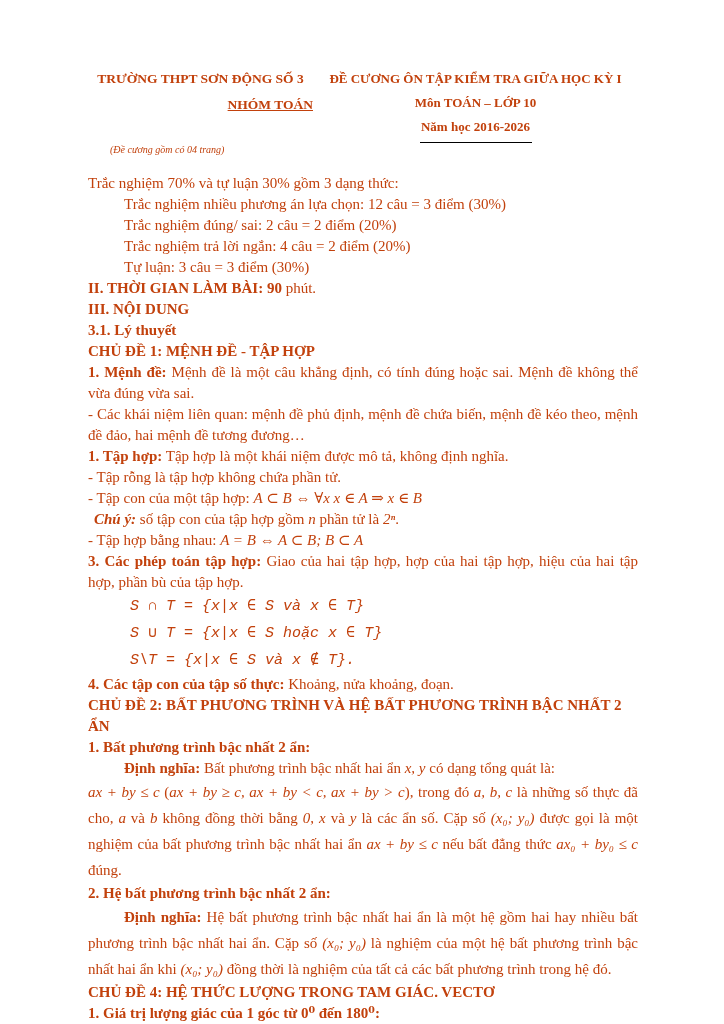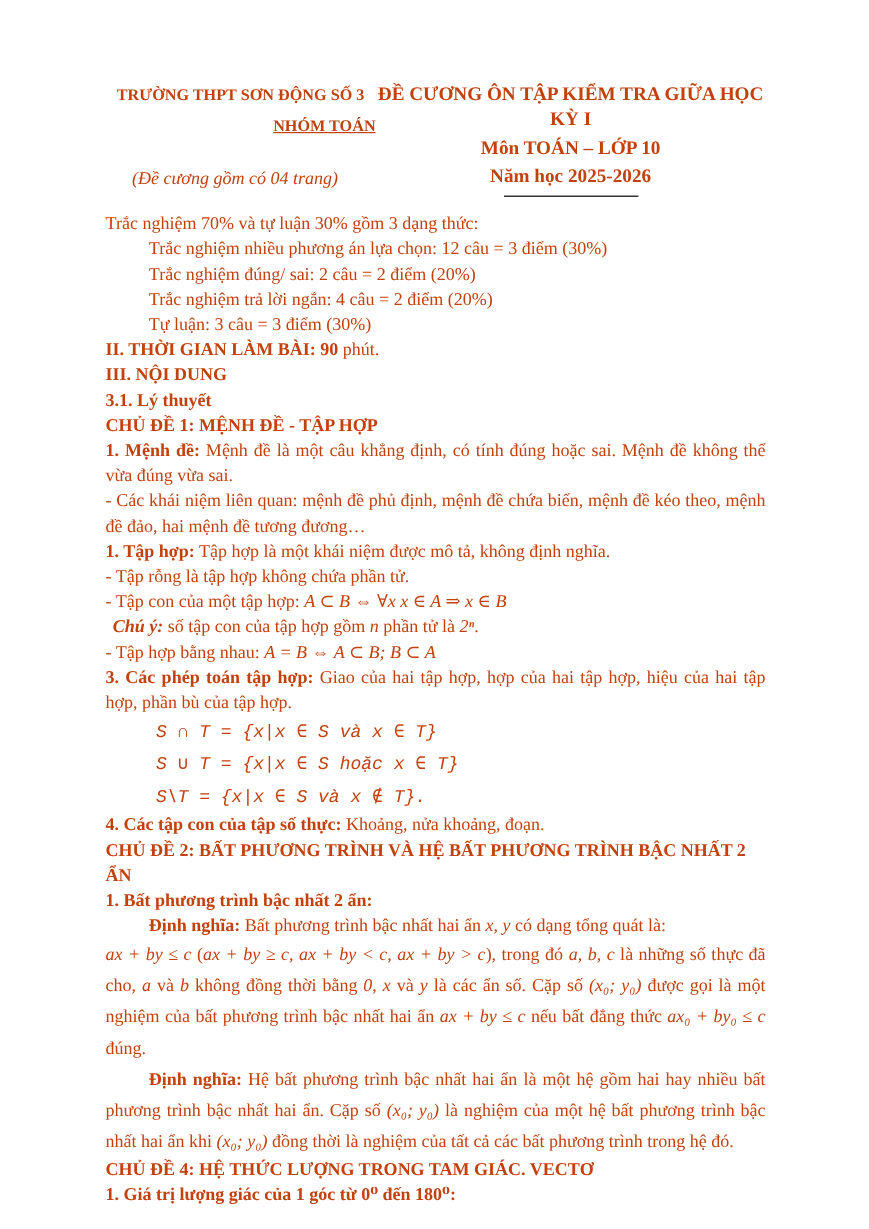--- a/index.html
+++ b/index.html
@@ -12,22 +12,22 @@
     padding: 52px 86px 30px 88px;
     box-sizing: border-box;
     overflow: hidden;
     margin-top: 16px;
   }
   .header { display: flex; }
   .header-left { width: 225px; text-align: center; }
   .header-right { flex: 1; text-align: center; }
   .school { font-weight: bold; font-size: 13.5px; }
   .group  { font-weight: bold; font-size: 13.5px; text-decoration: underline; margin-top: 5px; text-align: right; }
-  .pages-note { font-style: italic; font-size: 15px; margin-top: 24px; text-align: left; padding-left: 22px; }
-  .title1, .title2, .title3 { font-weight: bold; font-size: 16px; }
+  .pages-note { font-style: italic; font-size: 10px; margin-top: 24px; text-align: left; padding-left: 22px; }
+  .title1, .title2, .title3 { font-weight: bold; font-size: 13px; }
   .title2, .title3 { margin-top: 3px; }
   .title-rule { width: 112px; border-bottom: 1.5px solid #000; margin: 5px auto 0; height: 0; }
   .doc-body { margin-top: 13px; }
   p { margin: 0; }
   .h { font-weight: bold; }
   .indent { padding-left: 36px; }
   .note { padding-left: 6px; }
   .j { text-align: justify; }
   .tindent { text-indent: 36px; }
   .formula { padding-left: 42px; font-style: italic; line-height: 27px; font-family: Liberation Mono, monospace; }
@@ -43,21 +43,21 @@
 
   <div class="header">
     <div class="header-left">
       <div class="school">TRƯỜNG THPT SƠN ĐỘNG SỐ 3</div>
       <div class="group">NHÓM TOÁN</div>
       <div class="pages-note">(Đề cương gồm có 04 trang)</div>
     </div>
     <div class="header-right">
       <div class="title1">ĐỀ CƯƠNG ÔN TẬP KIỂM TRA GIỮA HỌC KỲ I</div>
       <div class="title2">Môn TOÁN – LỚP 10</div>
-      <div class="title3">Năm học 2025-2026</div>
+      <div class="title3">Năm học 2016-2026</div>
       <div class="title-rule"></div>
     </div>
   </div>
 
   <div class="doc-body">
     <p>Trắc nghiệm 70% và tự luận 30% gồm 3 dạng thức:</p>
     <p class="indent">Trắc nghiệm nhiều phương án lựa chọn: 12 câu = 3 điểm (30%)</p>
     <p class="indent">Trắc nghiệm đúng/ sai: 2 câu = 2 điểm (20%)</p>
     <p class="indent">Trắc nghiệm trả lời ngắn: 4 câu = 2 điểm (20%)</p>
     <p class="indent">Tự luận: 3 câu = 3 điểm (30%)</p>
@@ -76,20 +76,21 @@
     <p class="j"><span class="seg-b">3. Các phép toán tập hợp:</span><span> Giao của hai tập hợp, hợp của hai tập hợp, hiệu của hai tập hợp, phần bù của tập hợp.</span></p>
     <p class="formula">S ∩ T = {x|x ∈ S và x ∈ T}</p>
     <p class="formula">S ∪ T = {x|x ∈ S hoặc x ∈ T}</p>
     <p class="formula">S\T = {x|x ∈ S và x ∉ T}.</p>
     <p><span class="seg-b">4. Các tập con của tập số thực:</span><span> Khoảng, nửa khoảng, đoạn.</span></p>
 
     <p class="h">CHỦ ĐỀ 2: BẤT PHƯƠNG TRÌNH VÀ HỆ BẤT PHƯƠNG TRÌNH BẬC NHẤT 2 ẨN</p>
     <p class="h">1. Bất phương trình bậc nhất 2 ẩn:</p>
     <p class="tindent j"><span class="seg-b">Định nghĩa:</span><span> Bất phương trình bậc nhất hai ẩn </span><span class="seg-m">x, y</span><span> có dạng tổng quát là:</span></p>
     <p class="j mathp"><span class="seg-m">ax + by ≤ c</span><span> (</span><span class="seg-m">ax + by ≥ c, ax + by &lt; c, ax + by &gt; c</span><span>), trong đó </span><span class="seg-m">a, b, c</span><span> là những số thực đã cho, </span><span class="seg-m">a</span><span> và </span><span class="seg-m">b</span><span> không đồng thời bằng </span><span class="seg-m">0</span><span>, </span><span class="seg-m">x</span><span> và </span><span class="seg-m">y</span><span> là các ẩn số. Cặp số </span><span class="seg-m">(x₀; y₀)</span><span> được gọi là một nghiệm của bất phương trình bậc nhất hai ẩn </span><span class="seg-m">ax + by ≤ c</span><span> nếu bất đẳng thức </span><span class="seg-m">ax₀ + by₀ ≤ c</span><span> đúng.</span></p>
+    <p class="h">2. Hệ bất phương trình bậc nhất 2 ẩn:</p>
     <p class="tindent j mathp"><span class="seg-b">Định nghĩa:</span><span> Hệ bất phương trình bậc nhất hai ẩn là một hệ gồm hai hay nhiều bất phương trình bậc nhất hai ẩn. Cặp số </span><span class="seg-m">(x₀; y₀)</span><span> là nghiệm của một hệ bất phương trình bậc nhất hai ẩn khi </span><span class="seg-m">(x₀; y₀)</span><span> đồng thời là nghiệm của tất cả các bất phương trình trong hệ đó.</span></p>
 
     <p class="h">CHỦ ĐỀ 4: HỆ THỨC LƯỢNG TRONG TAM GIÁC. VECTƠ</p>
     <p class="h">1. Giá trị lượng giác của 1 góc từ 0⁰ đến 180⁰:</p>
 
   </div>
 
 </div>
 
 </body></html>

